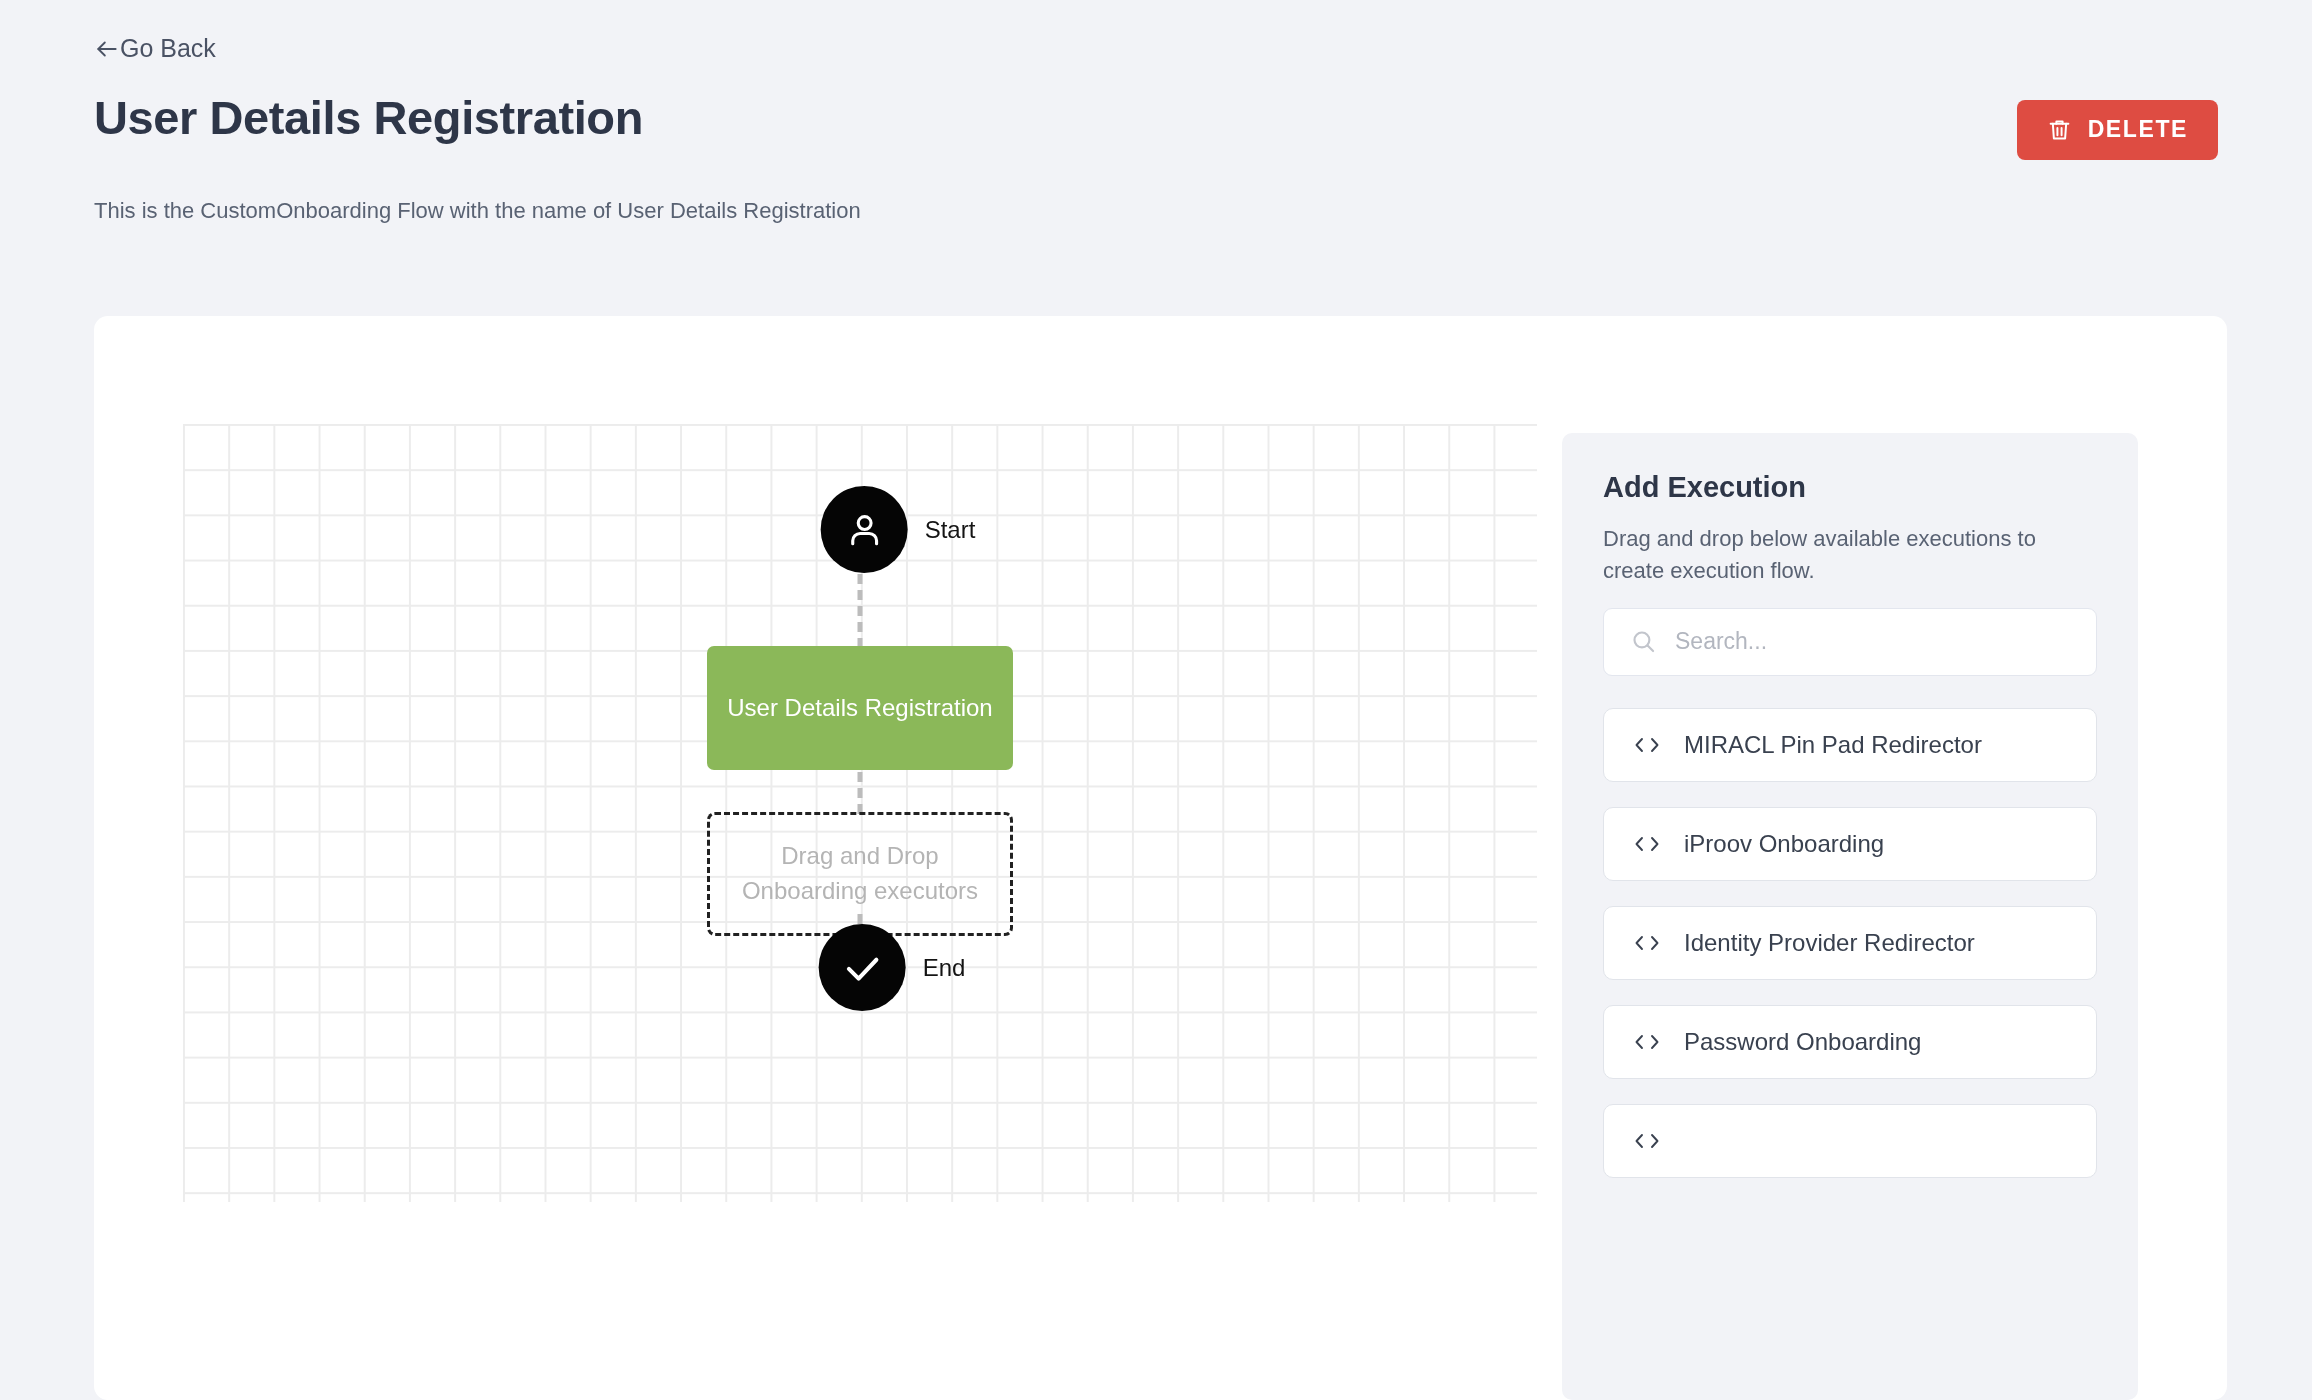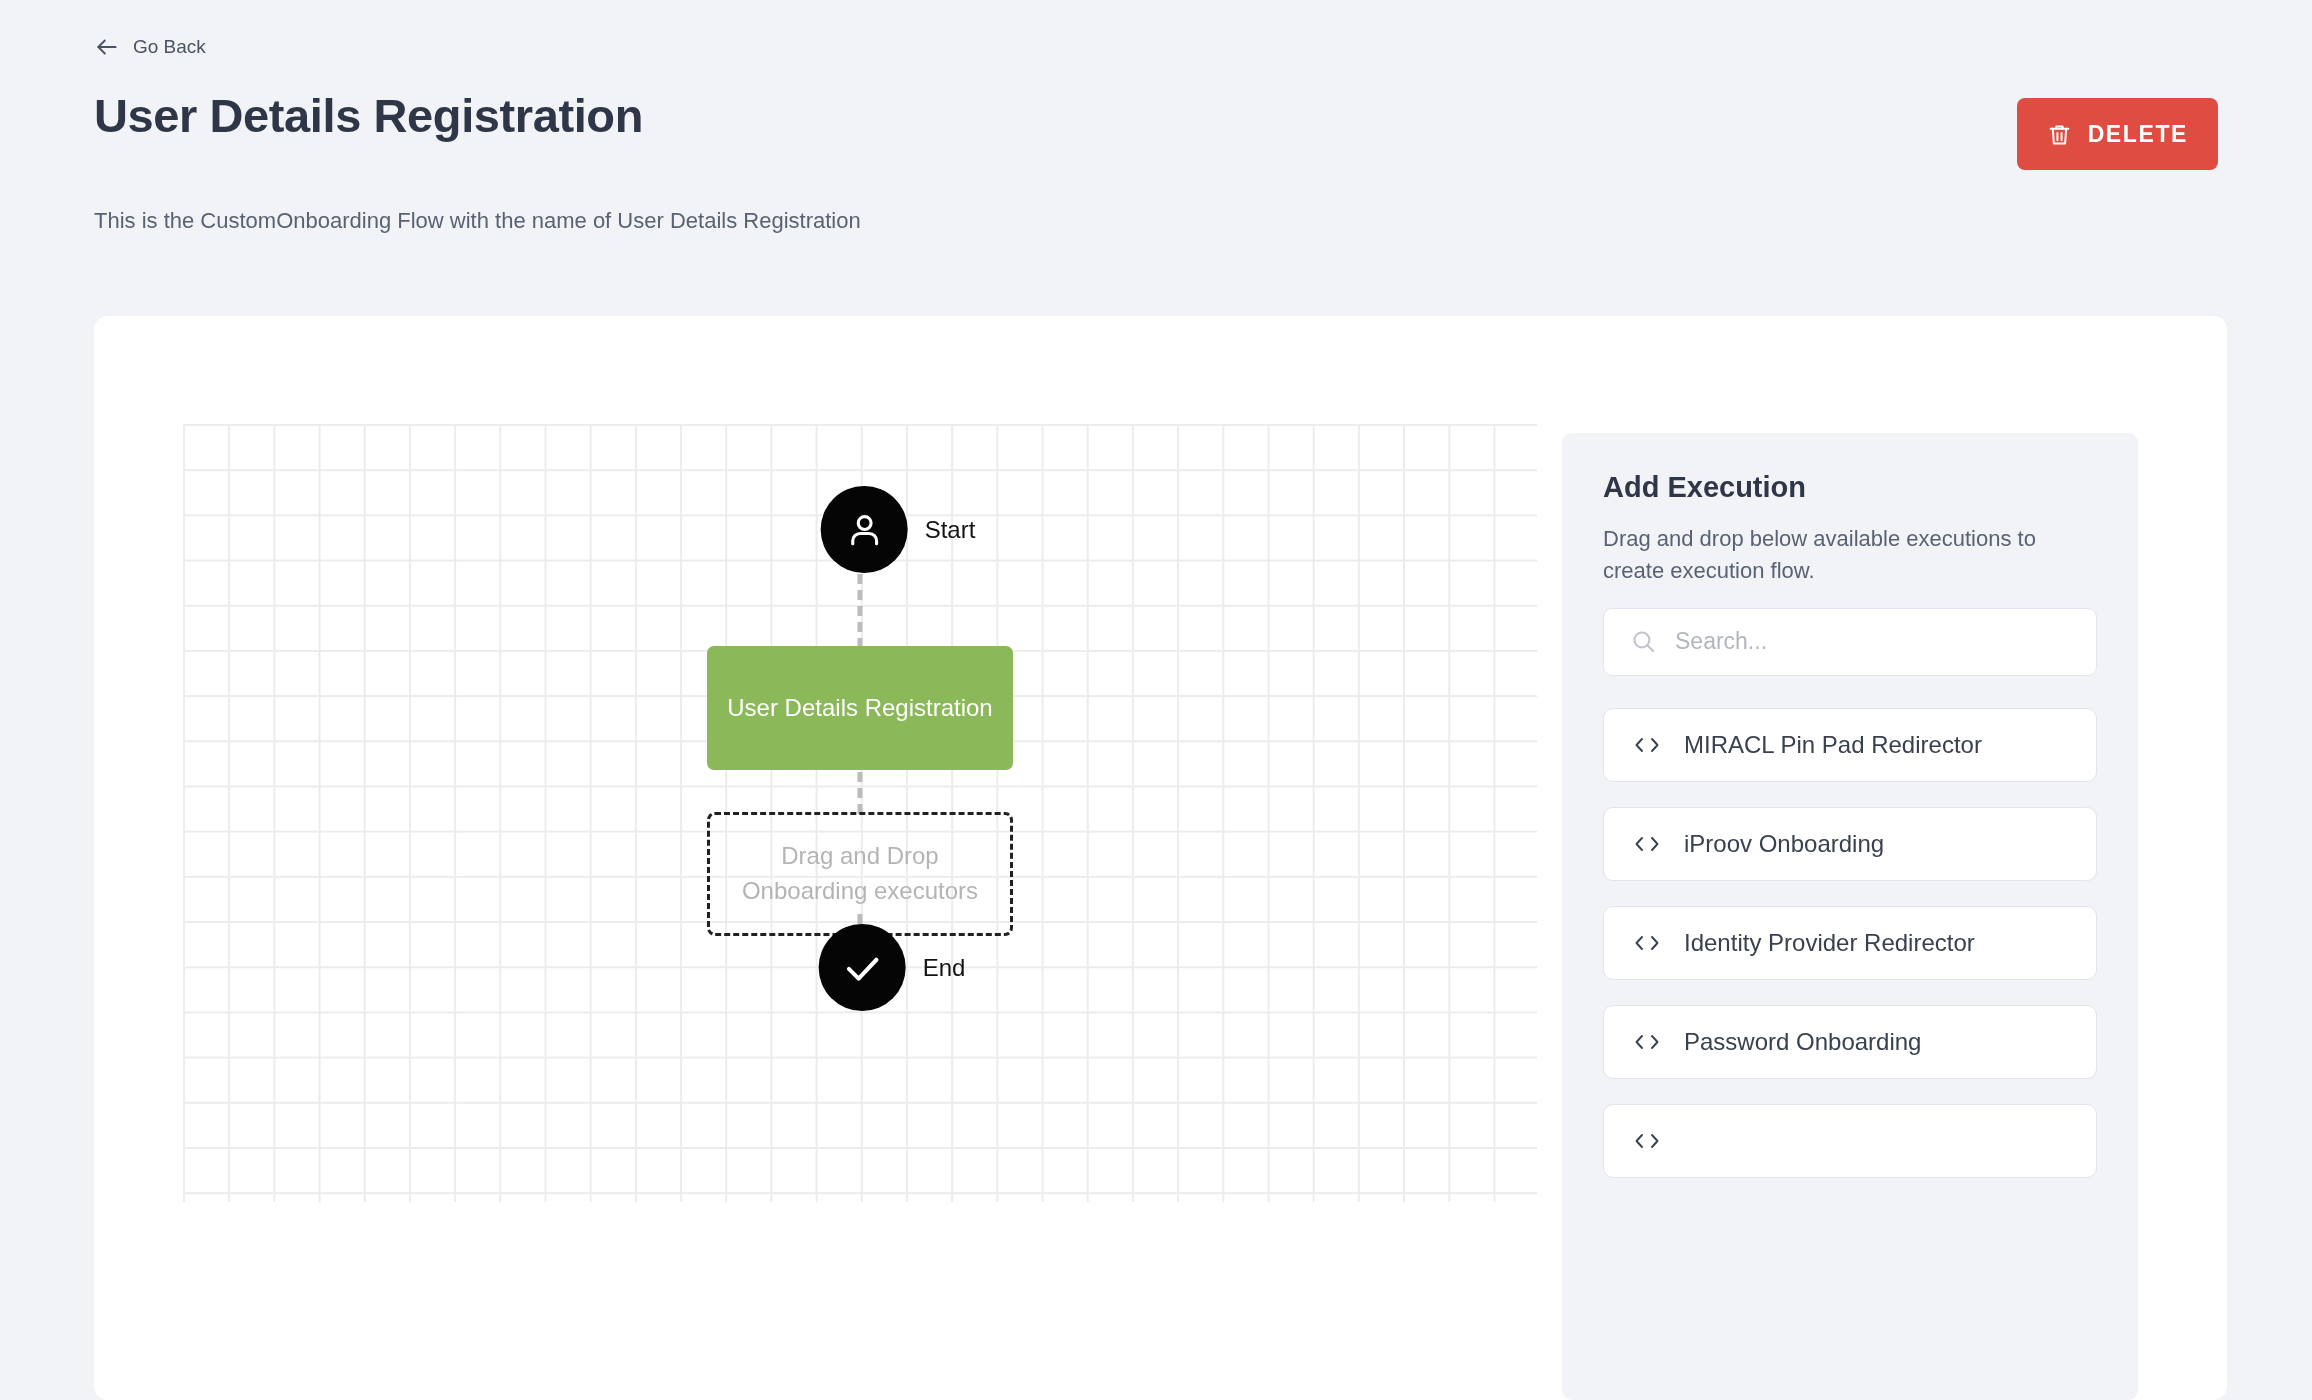--- a/index.html
+++ b/index.html
@@ -14,24 +14,23 @@
     font-family: "Liberation Sans", sans-serif;
     color: #343c4b;
     -webkit-font-smoothing: antialiased;
   }
 
   
   .page-header { padding: 34px 0 0 0; }
   .go-back {
     display: inline-flex;
     align-items: center;
-    gap: 13px;
     margin-left: 94px;
     color: #4a5264;
-    font-size: 19px;
+    font-size: 25px;
     cursor: pointer;
     user-select: none;
   }
   .go-back .arrow { display: block; width: 26px; height: 26px; }
   .title-row {
     display: flex;
     align-items: flex-start;
     justify-content: space-between;
     margin: 26px 94px 0 94px;
   }
@@ -49,21 +48,21 @@
   }
   .delete-btn {
     display: inline-flex;
     align-items: center;
     gap: 16px;
     background: #de4c42;
     color: #ffffff;
     border: none;
     border-radius: 8px;
     padding: 0 30px;
-    height: 72px;
+    height: 60px;
     font-size: 23px;
     font-weight: bold;
     letter-spacing: 1.6px;
     cursor: pointer;
     font-family: "Liberation Sans", sans-serif;
     margin-top: 8px;
     margin-left: 25px;
   }
   .delete-btn .trash { display: block; width: 25px; height: 25px; }
 

